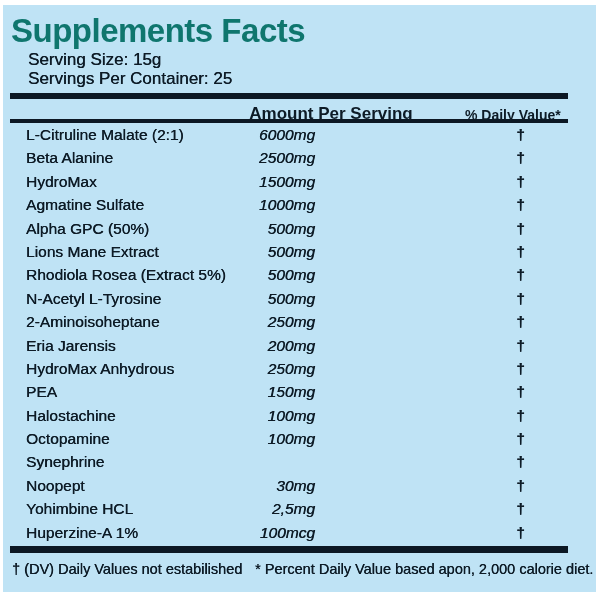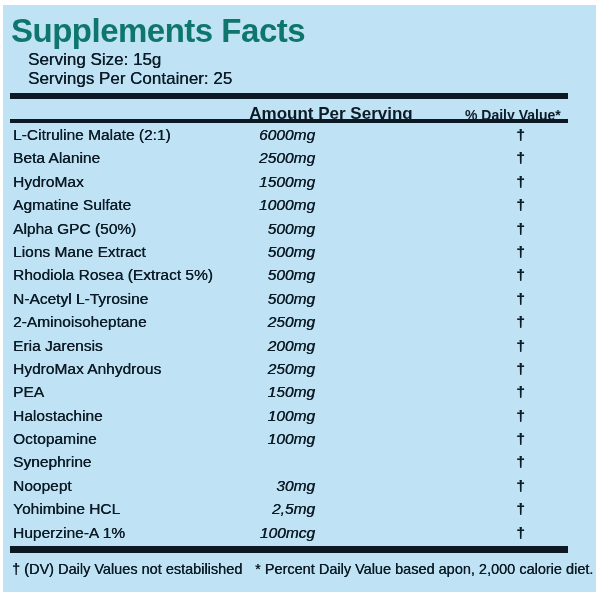--- a/index.html
+++ b/index.html
@@ -67,21 +67,21 @@
   .rows { margin: 0; }
   .row {
     position: relative;
     height: 23.4px;
     line-height: 23.4px;
     font-size: 15.5px;
     text-shadow: 0.3px 0 0 currentColor;
   }
   .row .name {
     display: block;
-    padding-left: 10px;
+    padding-left: 23px;
     white-space: nowrap;
   }
   .row .amount {
     position: absolute;
     left: 0;
     top: 0;
     width: 312px;
     text-align: right;
     white-space: nowrap;
     font-style: italic;

